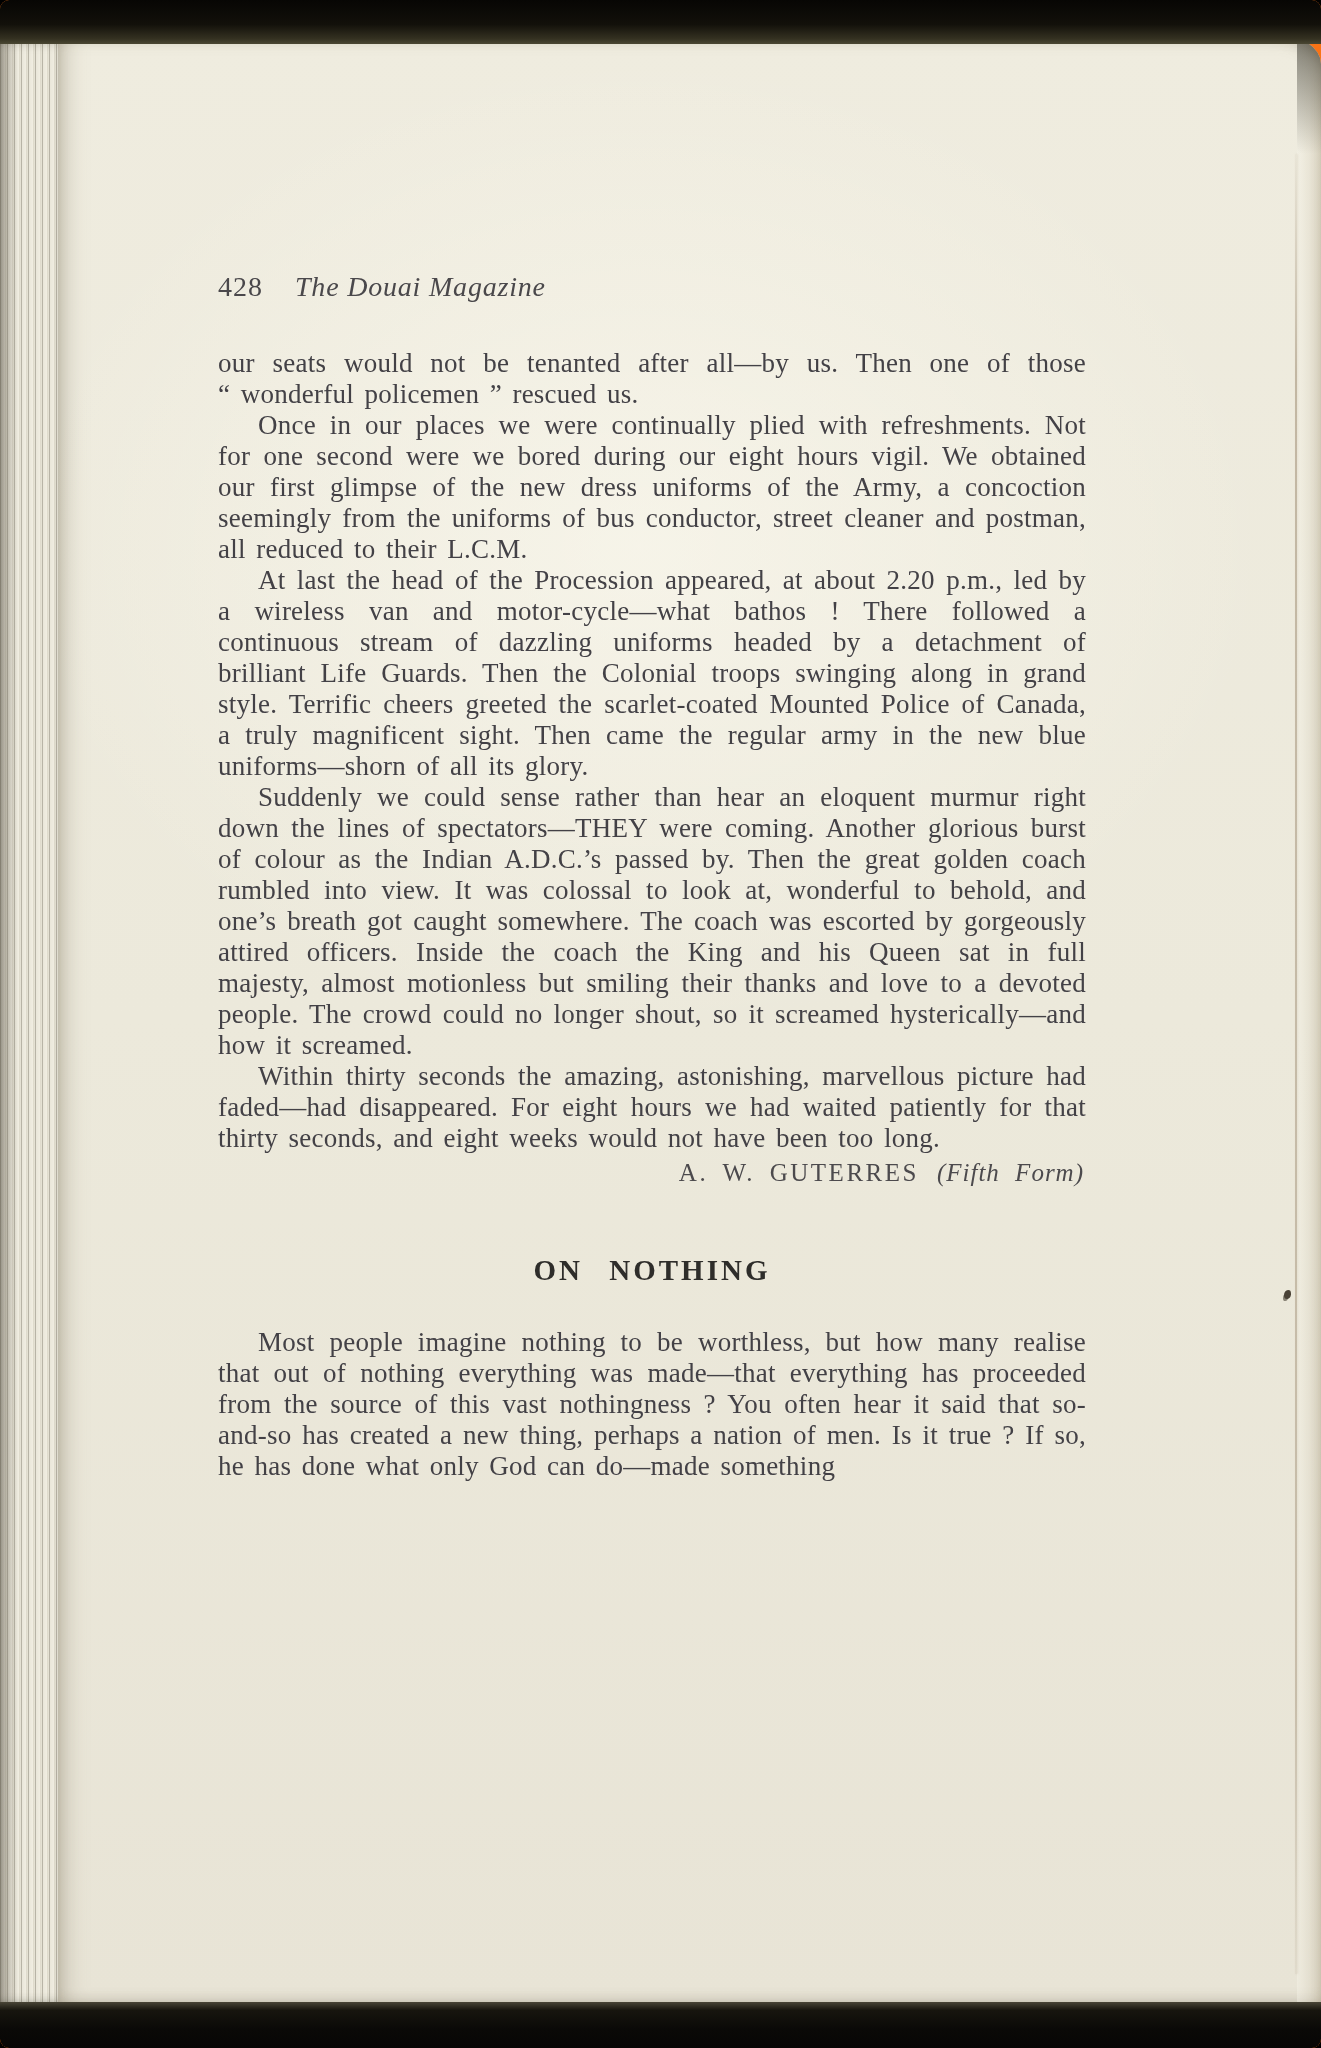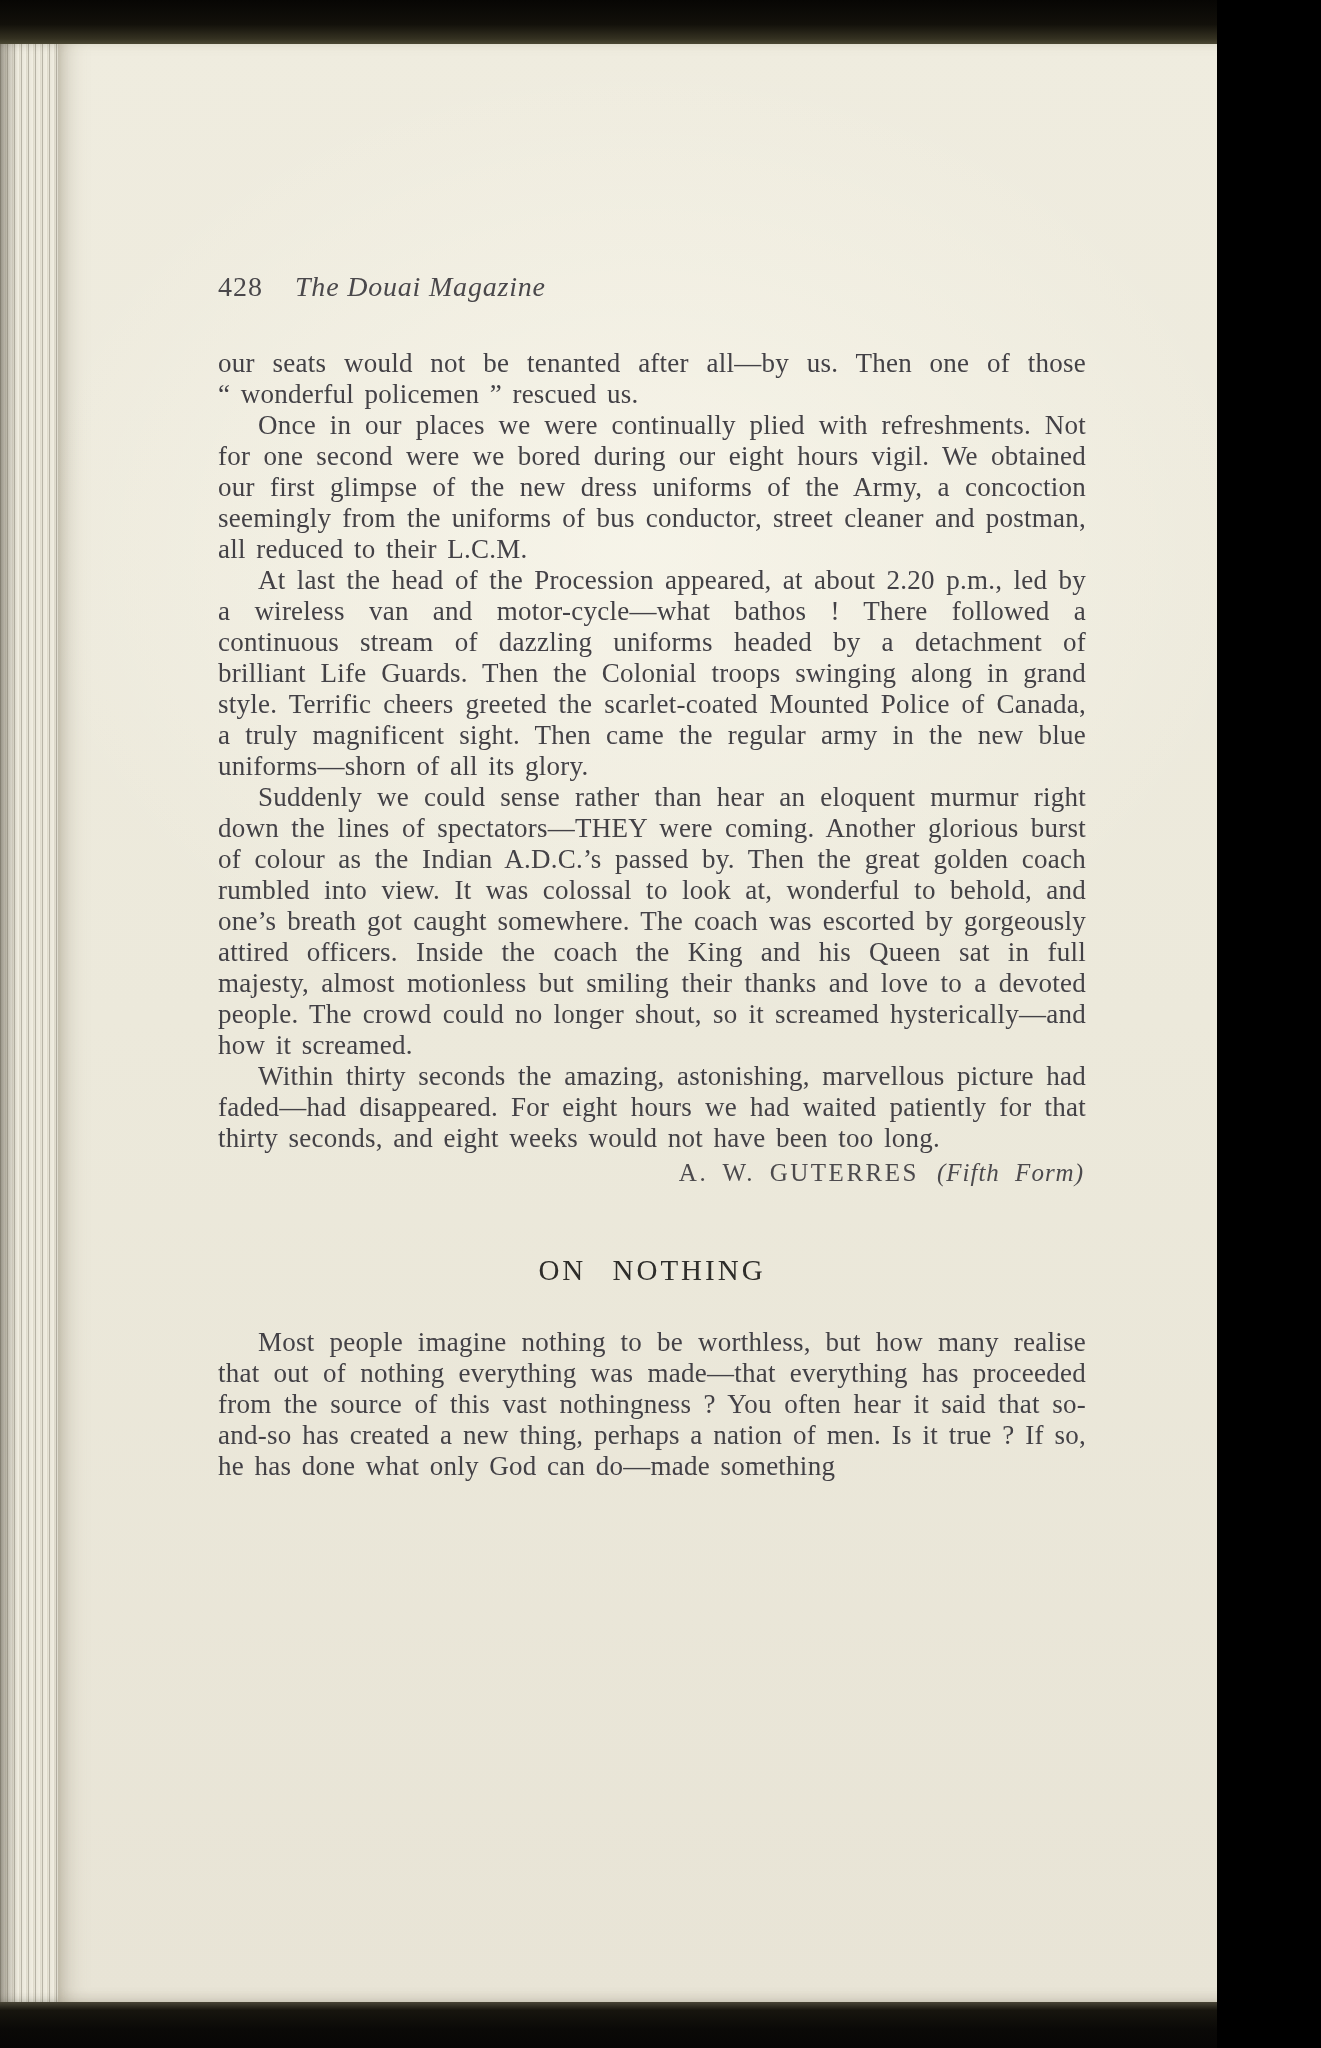--- a/index.html
+++ b/index.html
@@ -1,21 +1,22 @@
 <!DOCTYPE html>
 <html><head>
 <meta charset="utf-8">
 <style>
   html, body { margin: 0; padding: 0; background: #000; }
   .scene {
     position: relative;
-    width: 1217px; height: 2048px;
+    width: 1321px; height: 2048px;
     background: #f97316;
     overflow: hidden;
     font-family: "Liberation Serif", "DejaVu Serif", serif;
+    border-radius: 9px;
   }
   
   .cover-top {
     position: absolute; left: 0; top: 0; width: 100%; height: 44px;
     background: linear-gradient(180deg, #070604 0%, #12100a 55%, #343121 88%, #4a4733 100%);
     z-index: 3;
   }
   
   .cover-bottom {
     position: absolute; left: 0; bottom: 0; width: 100%; height: 46px;
@@ -92,21 +93,21 @@
     color: #4c4a4d;
     padding-right: 2px;
     white-space: nowrap;
   }
   .signature .author { letter-spacing: 2.5px; word-spacing: 6px; margin-top: 28px; }
   .signature .form { font-style: italic; letter-spacing: 1px; word-spacing: 8px; margin-left: 18px; }
   .article-heading {
     margin: 64px 0 40px 0;
     text-align: center;
     font-size: 29px; line-height: 34px;
-    font-weight: normal;
+    font-weight: bold;
     color: #2e2d2a;
     letter-spacing: 3px;
     word-spacing: 16px;
   }
 </style>
 </head>
 <body>
 
 <div class="scene">
 

